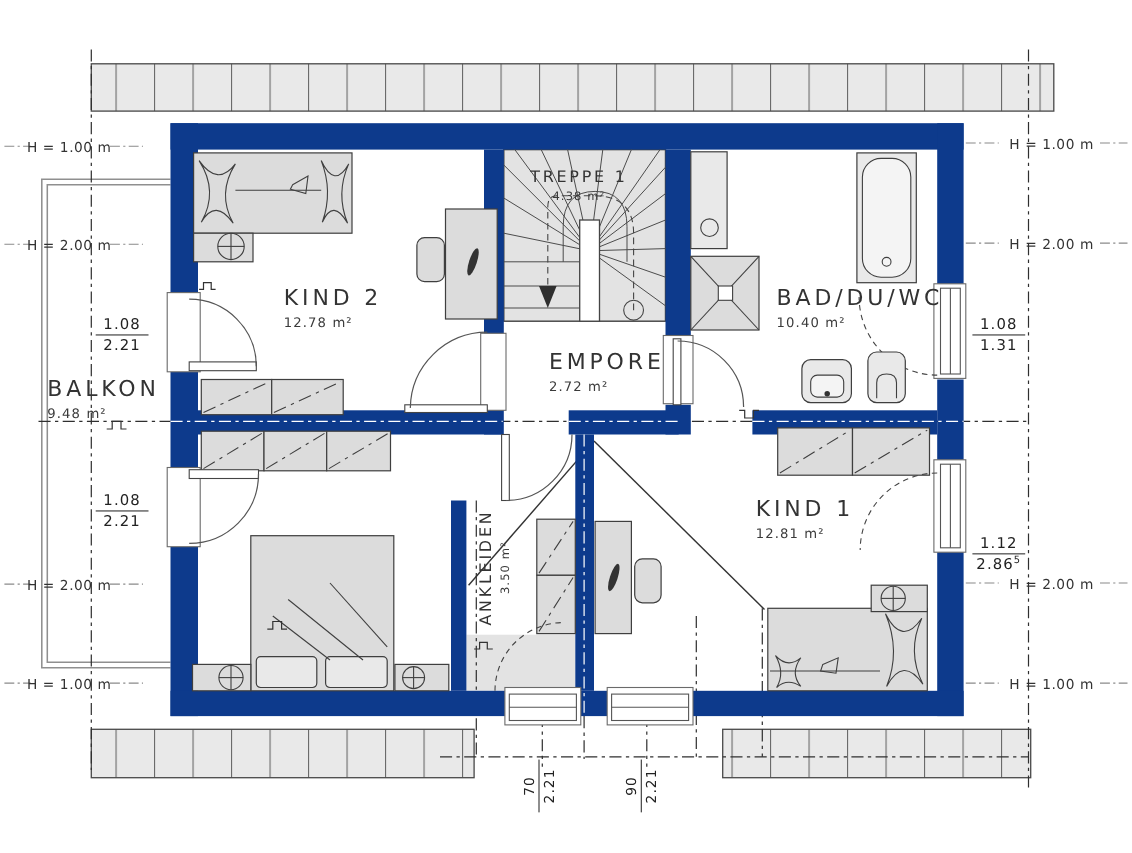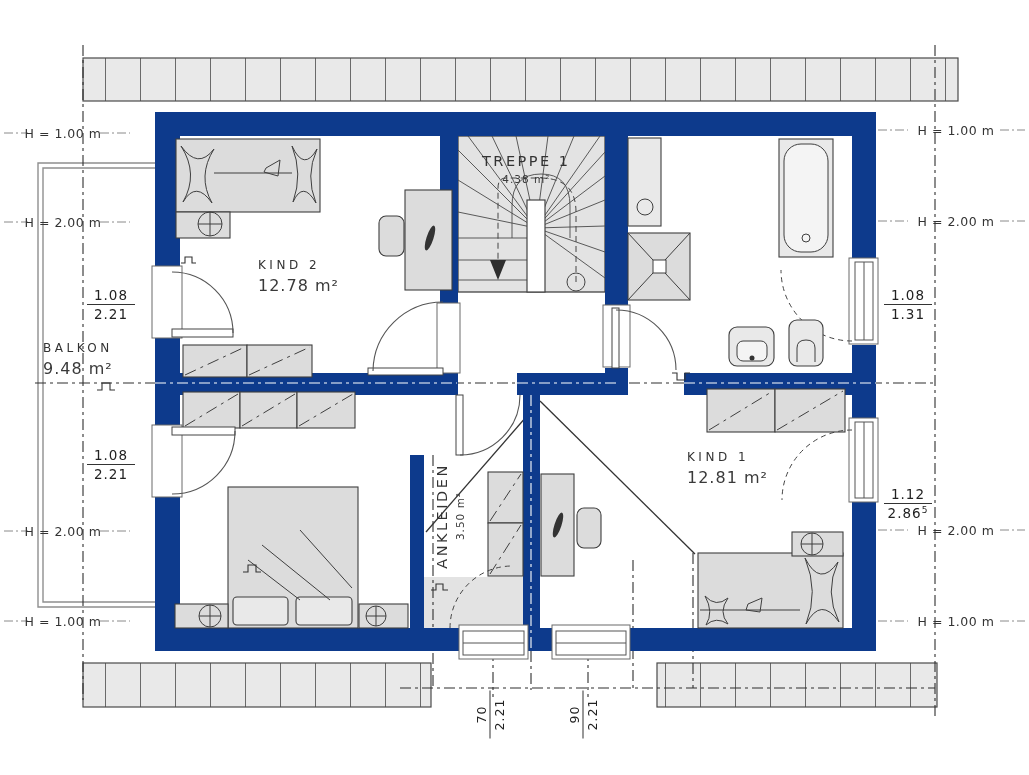--- a/index.html
+++ b/index.html
@@ -18,22 +18,22 @@
   .doorarc{stroke:#555;stroke-width:1.1;fill:none;}
   .dasharc{stroke:#444;stroke-width:1;fill:none;stroke-dasharray:5 4;}
   .frame{fill:#ffffff;stroke:#6a6a6a;stroke-width:1;}
   .leaf{fill:#ffffff;stroke:#444;stroke-width:1;}
   .balkon-line{stroke:#8f8f8f;stroke-width:1.4;fill:none;}
   .stairline{stroke:#4a4a4a;stroke-width:0.9;fill:none;}
   .walkline{stroke:#444;stroke-width:1;fill:none;stroke-dasharray:6 4;}
   .outlet{stroke:#333;stroke-width:1.1;fill:none;}
 
   .room-label{position:absolute;color:#333;z-index:5;}
-  .room-name{display:block;font-size:12px;letter-spacing:3.5px;white-space:nowrap;}
-  .room-area{display:block;font-size:16px;letter-spacing:1px;margin-top:4px;white-space:nowrap;color:#3a3a3a;}
+  .room-name{display:block;font-size:20px;letter-spacing:3.5px;white-space:nowrap;}
+  .room-area{display:block;font-size:12px;letter-spacing:1px;margin-top:4px;white-space:nowrap;color:#3a3a3a;}
   .room-label.small .room-name{font-size:14.5px;letter-spacing:2.5px;}
   .room-label.small .room-area{font-size:10.5px;}
   .rot{transform:rotate(-90deg);transform-origin:center center;text-align:center;}
   .frac{position:absolute;width:48px;text-align:center;font-size:13.5px;color:#222;
         letter-spacing:1px;z-index:5;}
   .frac .num{display:block;border-bottom:1.6px solid #333;padding:0 2px 1px 2px;}
   .frac .den{display:block;padding-top:1px;}
   .frac sup{font-size:9px;vertical-align:super;line-height:0;}
   .frac.vrot{transform:rotate(-90deg);transform-origin:center center;font-size:12.5px;}
   .hmark{position:absolute;width:96px;text-align:center;font-size:12.5px;color:#333;
@@ -311,20 +311,28 @@
   <span class="room-area">9.48 m²</span>
 </div>
 <div class="room-label" style="left:258px;top:258px;">
   <span class="room-name">KIND 2</span>
   <span class="room-area">12.78 m²</span>
 </div>
 <div class="room-label small" style="left:482px;top:153px;text-align:center;">
   <span class="room-name">TREPPE 1</span>
   <span class="room-area">4.38 m²</span>
 </div>
+<div class="room-label" style="left:706px;top:258px;">
+  <span class="room-name">BAD/DU/WC</span>
+  <span class="room-area">10.40 m²</span>
+</div>
+<div class="room-label" style="left:499px;top:316px;">
+  <span class="room-name">EMPORE</span>
+  <span class="room-area">2.72 m²</span>
+</div>
 <div class="room-label small rot" style="left:370px;top:500px;width:160px;">
   <span class="room-name">ANKLEIDEN</span>
   <span class="room-area">3.50 m²</span>
 </div>
 <div class="room-label" style="left:687px;top:450px;">
   <span class="room-name">KIND 1</span>
   <span class="room-area">12.81 m²</span>
 </div>
 
 <div class="hmark" style="left:15px;top:126px;">H = 1.00 m</div>

